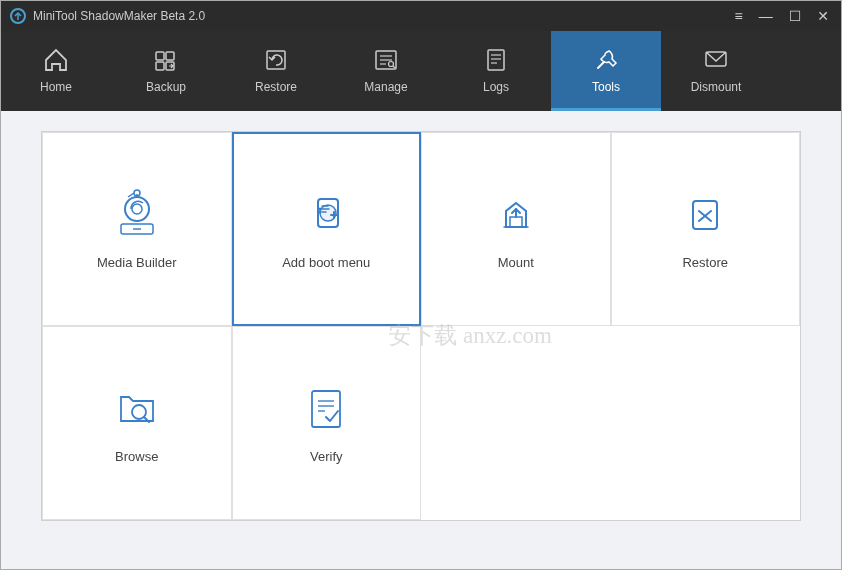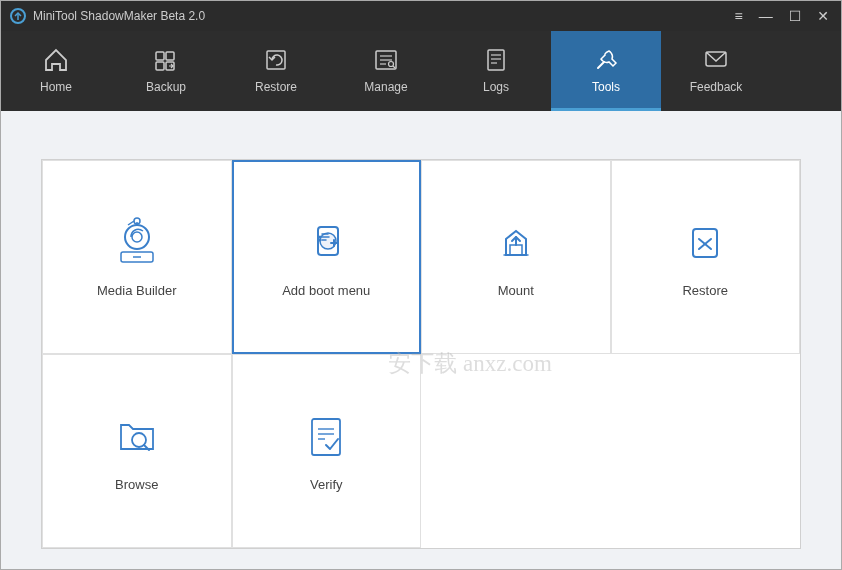--- a/index.html
+++ b/index.html
@@ -81,21 +81,21 @@
       height: 28px;
     }
     .nav-item-label {
       font-size: 12px;
     }
     .content-area {
       flex: 1;
       background: #f0f2f5;
       padding: 20px;
       display: flex;
-      align-items: flex-end;
+      align-items: flex-start;
       justify-content: center;
     }
     .tools-grid {
       background: #ffffff;
       border: 1px solid #d0d0d0;
       display: grid;
       grid-template-columns: repeat(4, 1fr);
       grid-template-rows: repeat(2, 1fr);
       width: 760px;
       height: 390px;
@@ -221,21 +221,21 @@
         <line x1="6" y1="22" x2="12" y2="16" stroke="#ffffff" stroke-width="2" stroke-linecap="round"></line>
       </svg>
       <span class="nav-item-label">Tools</span>
     </div>
 
     <div class="nav-item">
       <svg viewBox="0 0 28 28" fill="none">
         <rect x="4" y="6" width="20" height="14" rx="2" stroke="#cccccc" stroke-width="1.5"></rect>
         <polyline points="4,6 14,15 24,6" stroke="#cccccc" stroke-width="1.5" fill="none"></polyline>
       </svg>
-      <span class="nav-item-label">Feedback</span>
+      <span class="nav-item-label">Dismount</span>
     </div>
   </div>
 
   <div class="content-area">
     <div class="content-wrapper">
       <div class="tools-grid">
 
         <div class="tool-item">
           <svg viewBox="0 0 52 52" fill="none">
             <circle cx="26" cy="20" r="12" stroke="#3a7fca" stroke-width="2" fill="none"></circle>

